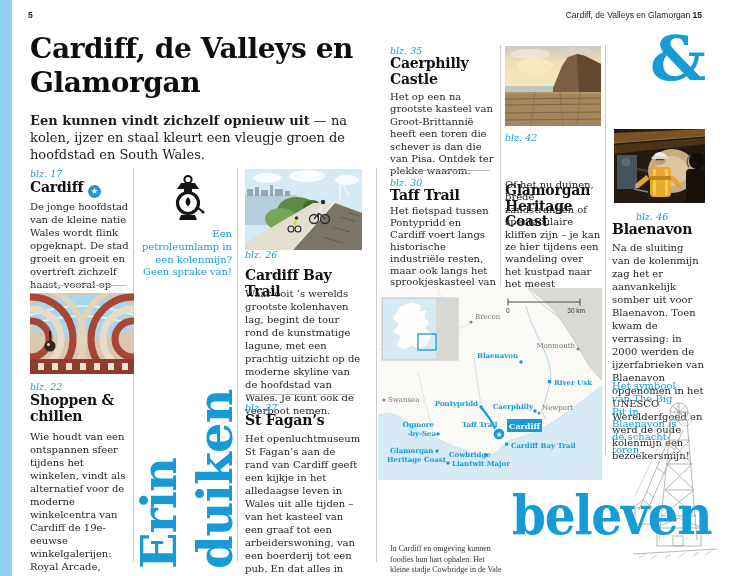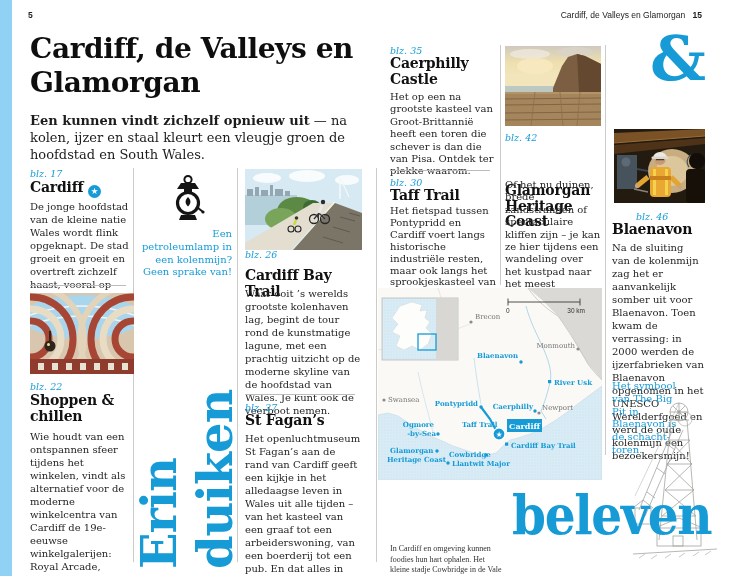--- a/index.html
+++ b/index.html
@@ -35,21 +35,21 @@
 </head>
 <body>
 
 <div id="page">
 
   <div class="abs" style="left:0;top:0;width:12px;height:576px;background:#8fd2f3;"></div>
 
   <div class="abs sans hdr" style="left:28px;top:10px;font-weight:bold;">5</div>
   <div class="abs sans hdr" style="right:33px;top:10px;">
     <span>Cardiff, de Valleys en Glamorgan</span>
-    <span style="font-weight:bold;margin-left:5px;">15</span>
+    <span style="font-weight:bold;">15</span>
   </div>
 
   <div class="abs" style="left:30px;top:32px;font-weight:bold;font-size:28px;line-height:34px;letter-spacing:-0.4px;color:#0e0e0e;">
     <div>Cardiff, de Valleys en</div>
     <div>Glamorgan</div>
   </div>
   <div class="abs" style="left:30px;top:112px;width:332px;font-size:13px;line-height:17px;">
     <span style="font-weight:bold;">Een kunnen vindt zichzelf opnieuw uit</span><span> — na kolen, ijzer en staal kleurt een vleugje groen de hoofdstad en South Wales.</span>
   </div>
 

